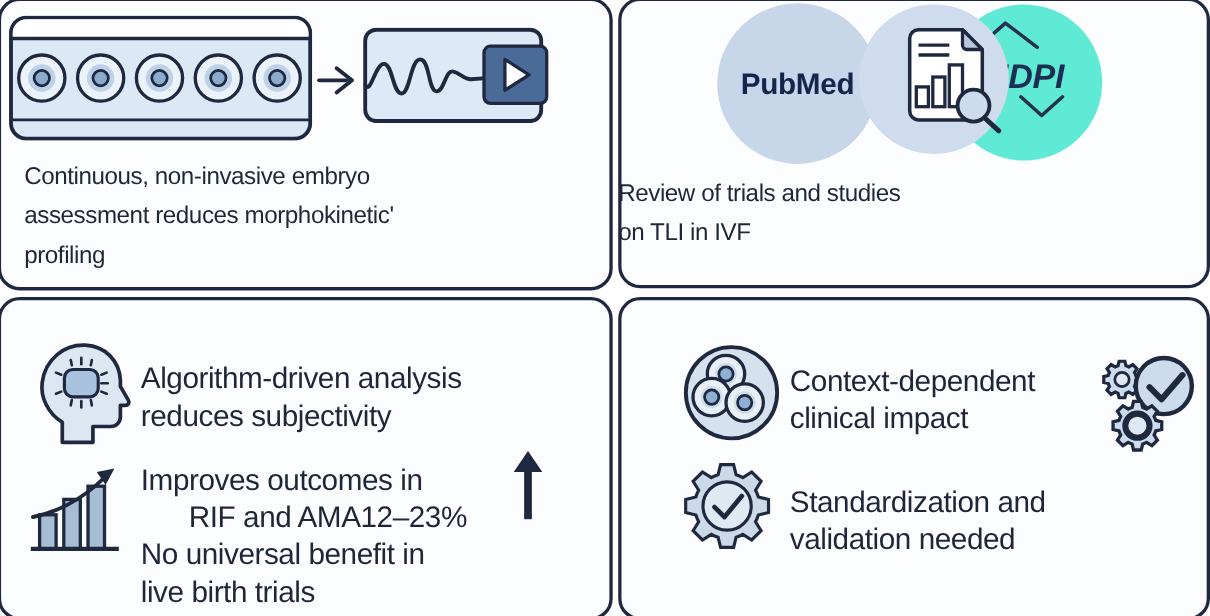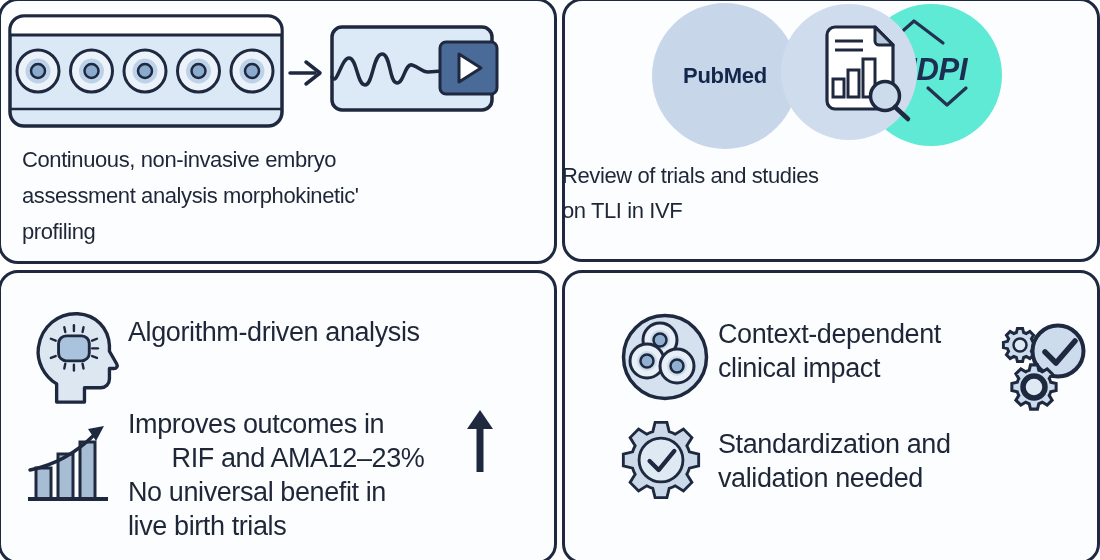--- a/index.html
+++ b/index.html
@@ -8,21 +8,21 @@
     background:#ffffff;font-family:"Liberation Sans",sans-serif;color:#1e2737;
   }
   .panel{
     position:absolute;background:#fcfdff;border:3px solid #1e2940;border-radius:20px;
   }
   .cap{position:absolute;font-size:22px;line-height:36px;letter-spacing:-0.4px;color:#1e2737;}
   .cap div{white-space:nowrap;}
   .cap.center{}
   .circle{position:absolute;border-radius:50%;}
   .logo-text{font-weight:700;color:#13264c;letter-spacing:-0.3px;}
-  .item-text{position:absolute;font-size:27px;line-height:34px;letter-spacing:-0.4px;}
+  .item-text{position:absolute;font-size:27px;line-height:34px;letter-spacing:-0.4px;margin-top:12px;}
   .item-text div{white-space:nowrap;}
   .stat-row{display:flex;justify-content:center;width:340px;}
   svg{position:absolute;display:block;}
   .hiddendefs{width:0;height:0;position:absolute;}
 </style>
 </head>
 <body>
 
 <svg class="hiddendefs" aria-hidden="true">
   <defs>
@@ -78,26 +78,26 @@
 
   <svg style="left:330px;top:25px;" width="172" height="90" viewBox="0 0 172 90">
     <rect x="2" y="2" width="160" height="83" rx="10" fill="#dce9f6" stroke="#1e2940" stroke-width="3.5"></rect>
     <path d="M2,52 C7,62 11,33 19,33 C27,33 27,60 35,60 C43,60 43,29 52,29 C61,29 59,58 67,58 C74,58 75,38 82,40 C89,42 92,47 98,47 L112,46" fill="none" stroke="#1e2940" stroke-width="3.5" stroke-linecap="round"></path>
     <rect x="110" y="17" width="57" height="52" rx="6" fill="#4a6a98" stroke="#1e2940" stroke-width="3"></rect>
     <path d="M129,29 L151,43 L129,57 Z" fill="#ffffff" stroke="#1e2940" stroke-width="3" stroke-linejoin="round"></path>
   </svg>
 
   <div class="cap" style="left:22px;top:142px;">
     <div>Continuous, non-invasive embryo</div>
-    <div>assessment analysis morphokinetic'</div>
+    <div>assessment reduces morphokinetic'</div>
     <div>profiling</div>
   </div>
 
   <div class="circle" style="left:652px;top:3px;width:146px;height:146px;background:#c7d6e9;z-index:1;display:flex;align-items:center;justify-content:center;">
-    <span class="logo-text" style="font-size:22px;">PubMed</span>
+    <span class="logo-text" style="font-size:27px;">PubMed</span>
   </div>
 
   <div class="circle" style="left:860px;top:4px;width:142px;height:142px;background:#5eead4;z-index:1;font-style:italic;">
     <svg style="left:0;top:0;" width="142" height="142" viewBox="0 0 142 142">
       <polyline points="28,62 28,40 54,17 83,39" fill="none" stroke="#24324f" stroke-width="3.2" stroke-linecap="round" stroke-linejoin="round"></polyline>
       <polyline points="68,84 87,101 106,84" fill="none" stroke="#24324f" stroke-width="3.2" stroke-linecap="round" stroke-linejoin="round"></polyline>
     </svg>
     <span class="logo-text" style="position:absolute;left:31px;top:48px;font-size:31px;color:#1c2e52;">MDPI</span>
   </div>
 
@@ -135,20 +135,21 @@
       <line x1="61" y1="57" x2="62" y2="62"></line>
         <line x1="52" y1="58" x2="52" y2="64"></line>
         <line x1="43" y1="57" x2="42" y2="62"></line>
       <line x1="33" y1="33" x2="28" y2="31"></line>
         <line x1="33" y1="49" x2="28" y2="51"></line>
     </g>
   </svg>
 
   <div class="item-text" style="left:128px;top:315px;">
     <div>Algorithm-driven analysis</div>
+    <div>reduces subjectivity</div>
   </div>
 
   <svg style="left:26px;top:422px;" width="84" height="80" viewBox="0 0 84 80">
     <rect x="10" y="46" width="15" height="31" fill="#a7bdd4" stroke="#1e2940" stroke-width="3"></rect>
     <rect x="32" y="32" width="15" height="45" fill="#a7bdd4" stroke="#1e2940" stroke-width="3"></rect>
     <rect x="54" y="20" width="15" height="57" fill="#a7bdd4" stroke="#1e2940" stroke-width="3"></rect>
     <line x1="2" y1="77" x2="82" y2="77" stroke="#1e2940" stroke-width="4"></line>
     <path d="M4,48 C24,44 48,33 68,13" fill="none" stroke="#1e2940" stroke-width="3.5" stroke-linecap="round"></path>
     <polygon points="78,4 62,7 70,19" fill="#1e2940"></polygon>
   </svg>

